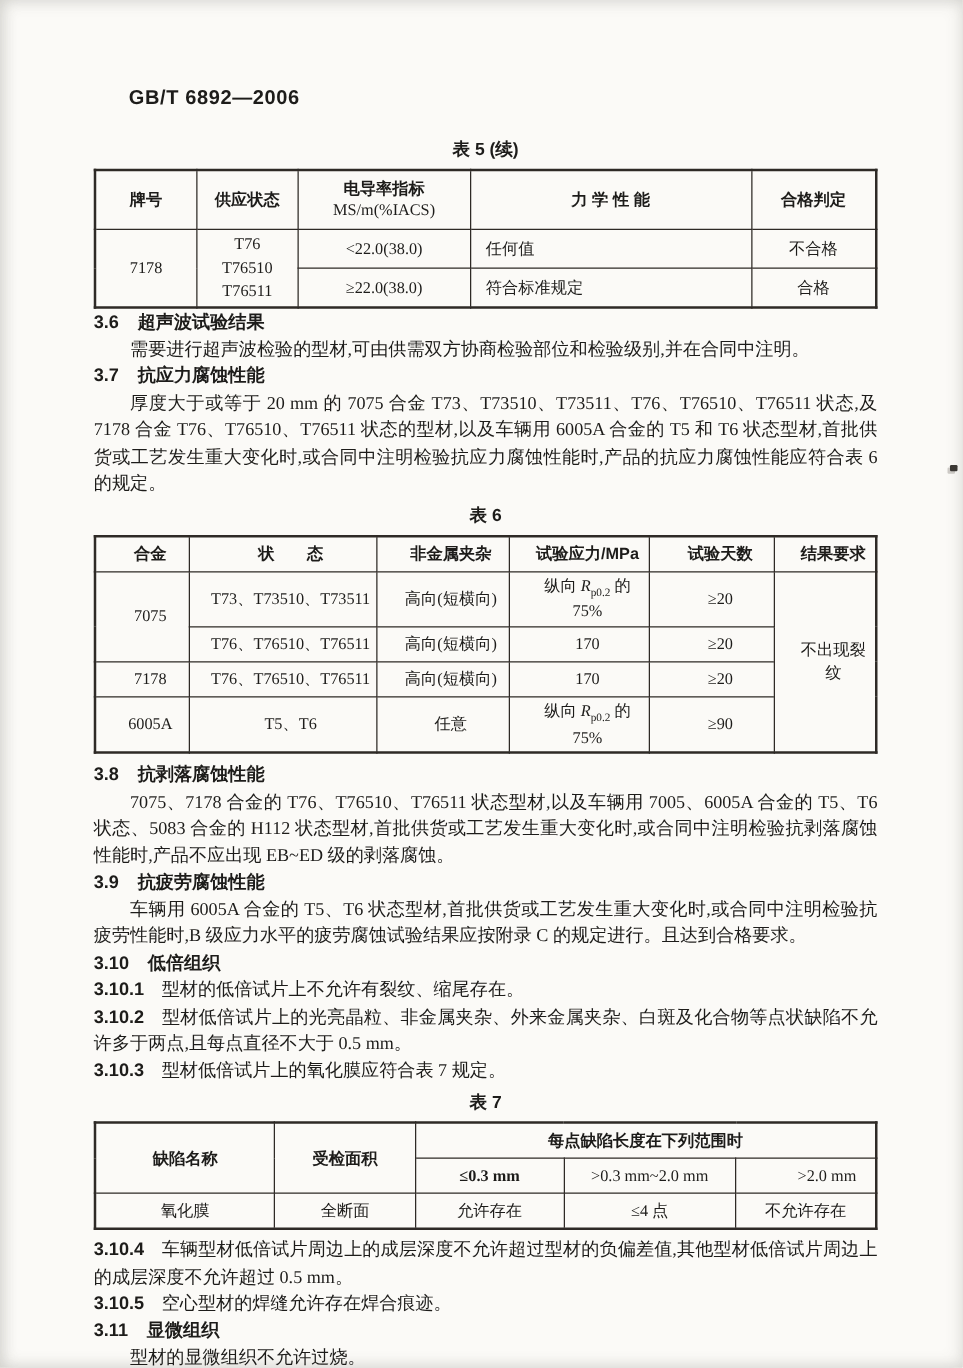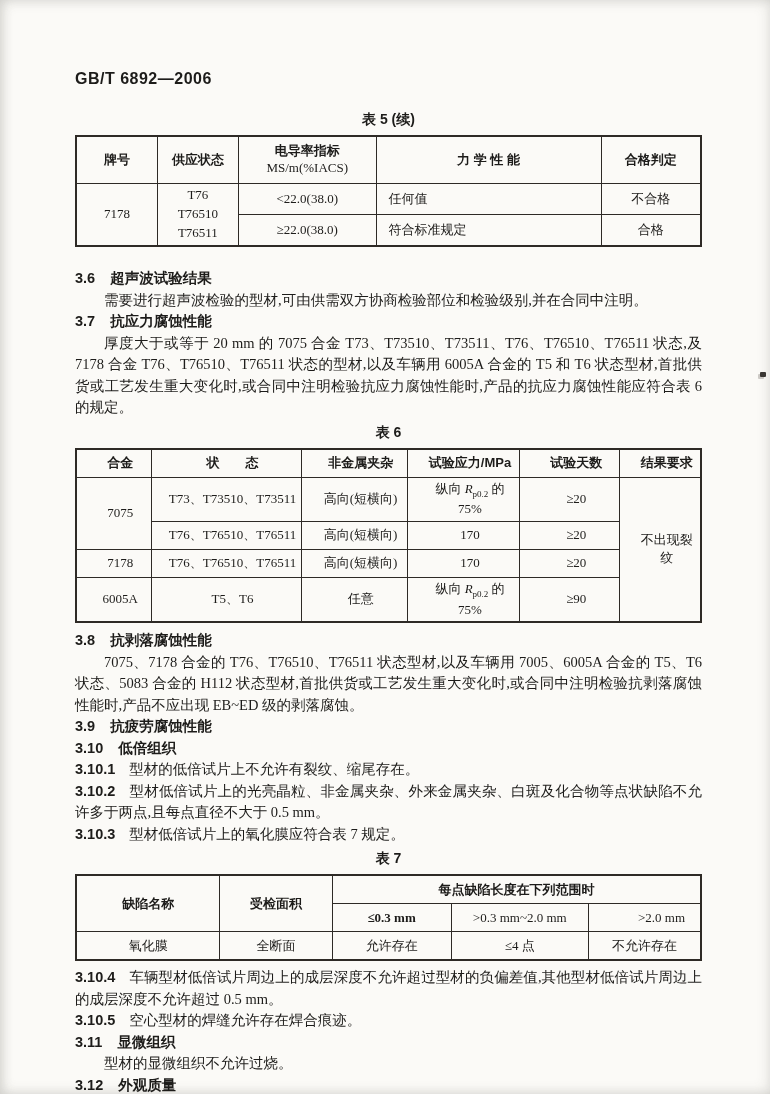--- a/index.html
+++ b/index.html
@@ -14,21 +14,21 @@
     position:absolute;inset:0;
     background:#fbfaf7;
     box-shadow:inset 0 0 14px rgba(80,75,70,.18), inset 4px 0 10px rgba(80,75,70,.10);
   }
   .content{
     position:absolute;left:75px;top:0;width:627px;
   }
   .doc-number{
     margin-top:70px;
     font-family:"Liberation Sans","DejaVu Sans",sans-serif;
-    font-weight:bold;font-size:16px;letter-spacing:.5px;
+    font-weight:bold;font-size:16px;letter-spacing:.5px;margin-left:28px;
   }
   .tbl-title{
     text-align:center;
     font-family:"Liberation Sans","DejaVu Sans",sans-serif;
     font-weight:bold;font-size:14px;
     line-height:21px;
   }
   .tbl-title.t5{margin-top:21px;}
   .tbl-title.mid{margin-top:3px;margin-bottom:3px;}
   table{
@@ -118,21 +118,21 @@
           <td>不合格</td>
         </tr>
         <tr>
           <td>≥22.0(38.0)</td>
           <td class="mech">符合标准规定</td>
           <td>合格</td>
         </tr>
       </tbody>
     </table>
 
-    <p class="h" style="margin-top:21px;"><span class="num">3.6</span><span>超声波试验结果</span></p>
+    <p class="h" style="margin-top:1px;"><span class="num">3.6</span><span>超声波试验结果</span></p>
     <p class="para">需要进行超声波检验的型材,可由供需双方协商检验部位和检验级别,并在合同中注明。</p>
 
     <p class="h"><span class="num">3.7</span><span>抗应力腐蚀性能</span></p>
     <p class="para">厚度大于或等于 20 mm 的 7075 合金 T73、T73510、T73511、T76、T76510、T76511 状态,及 7178 合金 T76、T76510、T76511 状态的型材,以及车辆用 6005A 合金的 T5 和 T6 状态型材,首批供货或工艺发生重大变化时,或合同中注明检验抗应力腐蚀性能时,产品的抗应力腐蚀性能应符合表 6 的规定。</p>
 
     <div class="tbl-title mid">表 6</div>
 
     <table class="frame" id="table6">
       <colgroup>
         <col style="width:12%">
@@ -181,20 +181,21 @@
           <td><span>纵向 </span><i class="rvar">R</i><sub class="rsub">p0.2</sub><span> 的 75%</span></td>
           <td>≥90</td>
         </tr>
       </tbody>
     </table>
 
     <p class="h" style="margin-top:7px;"><span class="num">3.8</span><span>抗剥落腐蚀性能</span></p>
     <p class="para">7075、7178 合金的 T76、T76510、T76511 状态型材,以及车辆用 7005、6005A 合金的 T5、T6 状态、5083 合金的 H112 状态型材,首批供货或工艺发生重大变化时,或合同中注明检验抗剥落腐蚀性能时,产品不应出现 EB~ED 级的剥落腐蚀。</p>
 
     <p class="h"><span class="num">3.9</span><span>抗疲劳腐蚀性能</span></p>
+    <p class="para">车辆用 6005A 合金的 T5、T6 状态型材,首批供货或工艺发生重大变化时,或合同中注明检验抗疲劳性能时,B 级应力水平的疲劳腐蚀试验结果应按附录 C 的规定进行。且达到合格要求。</p>
 
     <p class="h"><span class="num">3.10</span><span>低倍组织</span></p>
     <p class="clause"><span class="num">3.10.1</span><span>型材的低倍试片上不允许有裂纹、缩尾存在。</span></p>
     <p class="clause"><span class="num">3.10.2</span><span>型材低倍试片上的光亮晶粒、非金属夹杂、外来金属夹杂、白斑及化合物等点状缺陷不允许多于两点,且每点直径不大于 0.5 mm。</span></p>
     <p class="clause"><span class="num">3.10.3</span><span>型材低倍试片上的氧化膜应符合表 7 规定。</span></p>
 
     <div class="tbl-title mid">表 7</div>
 
     <table class="frame" id="table7">
       <colgroup>

